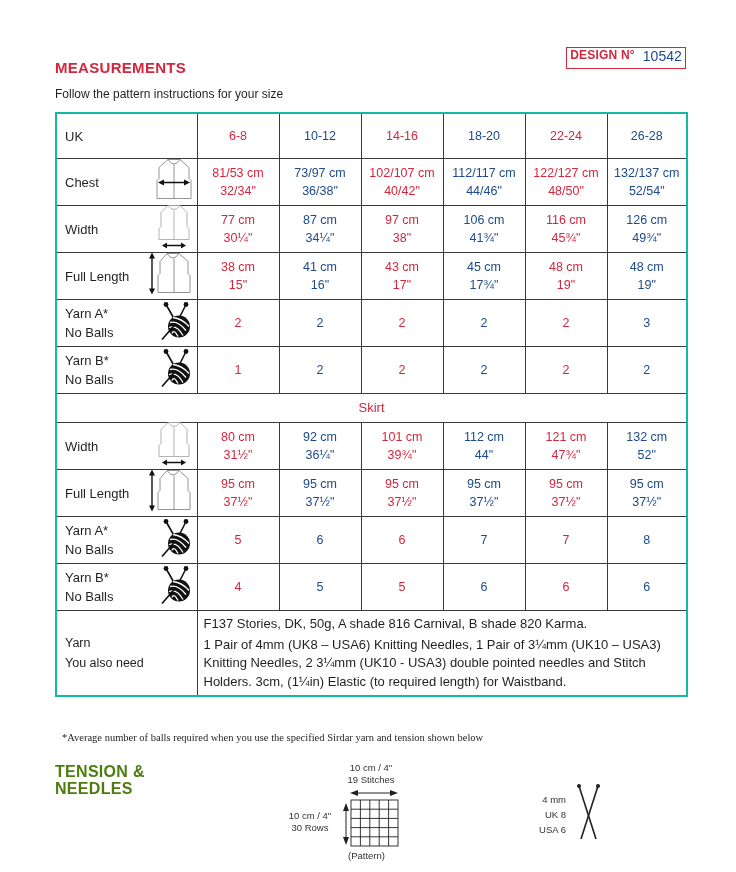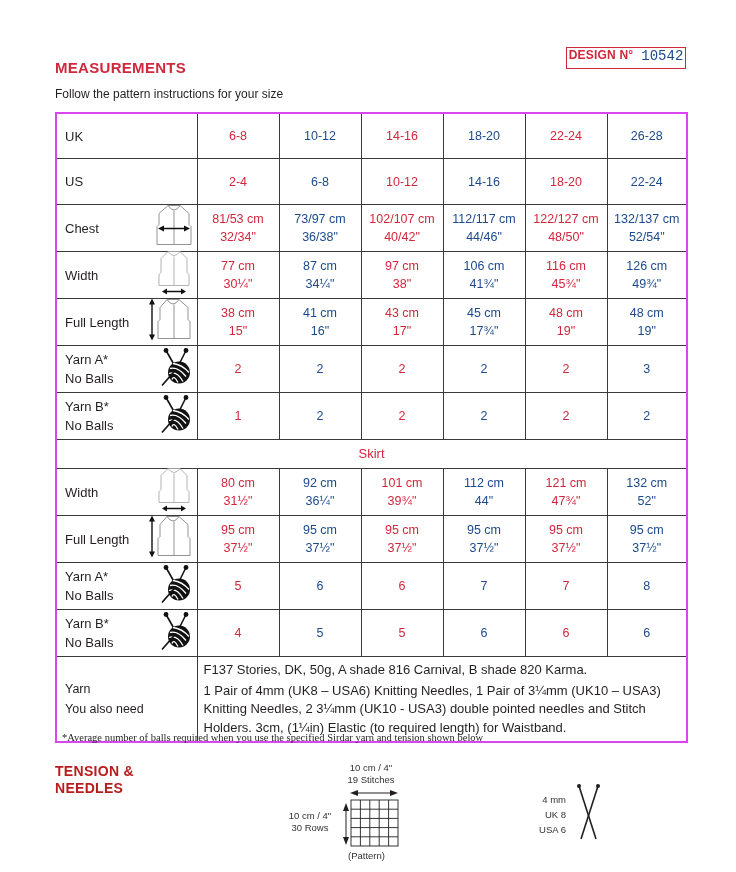--- a/index.html
+++ b/index.html
@@ -4,42 +4,42 @@
 <style>
   html, body { margin: 0; padding: 0; background: #ffffff; }
   body { width: 736px; height: 872px; position: relative; overflow: hidden;
          font-family: "Liberation Sans", "DejaVu Sans", sans-serif; color: #231f20; }
   .red { color: #d2273c; }
   .blue { color: #1c4a8c; }
   .design-box { position: absolute; left: 566px; top: 47px; width: 120px; height: 22px;
     border: 1px solid #d2273c; box-sizing: border-box; display: flex; 
     justify-content: center; font-size: 13px; gap: 8px; }
   .design-box .lbl { color: #d2273c; font-weight: bold; font-size: 12px; letter-spacing: 0.2px; }
-  .design-box .num { color: #1c4a8c; font-size: 14px; font-family: Liberation Mono, monospace; }
+  .design-box .num { color: #1c4a8c; font-size: 14px; }
   .h-measure { position: absolute; left: 55px; top: 59px; font-size: 15px; font-weight: bold; color: #d2273c; letter-spacing: 0.3px; }
   .subtitle { position: absolute; left: 55px; top: 87px; font-size: 12px; }
 
   table.meas { position: absolute; left: 55px; top: 112px; border-collapse: collapse;
-               border: 2px solid #d946ef; table-layout: fixed; }
+               border: 2px solid #14b8a6; table-layout: fixed; }
   table.meas td { border: 1.5px solid #3a3a3a; padding: 0; text-align: center;
                   vertical-align: middle; font-size: 12.5px; line-height: 18px; }
   table.meas td.label { text-align: left; padding-left: 8px; position: relative; font-size: 13px; line-height: 19px; }
   td.label .ico { position: absolute; right: 5px; top: 50%; transform: translateY(-50%); }
   tr.r44 td { height: 44px; }
   tr.r45 td { height: 45px; }
   tr.r46 td { height: 46px; }
   tr.skirt td { height: 28px; font-size: 13px; text-align: center; }
   td.notes-left { text-align: left !important; vertical-align: top !important; padding: 22px 8px !important;
                   font-size: 12.5px !important; line-height: 20px !important; }
   td.notes-right { text-align: left !important; vertical-align: top !important; padding: 4px 8px 4px 6px !important;
                    font-size: 13px !important; line-height: 18.5px !important; }
   .notes-right p { margin: 0; }
   .notes-right p + p { margin-top: 2px; }
   .footnote { position: absolute; left: 62px; top: 732px; font-size: 10.5px; font-family: Liberation Serif, serif; }
-  .h-tension { position: absolute; left: 55px; top: 763px; font-size: 14px; font-weight: bold; color: #b91c1c; line-height: 17px; letter-spacing: 0.3px; }
+  .h-tension { position: absolute; left: 55px; top: 763px; font-size: 16px; font-weight: bold; color: #4d7c0f; line-height: 17px; letter-spacing: 0.3px; }
   .gauge { position: absolute; left: 276px; top: 762px; width: 170px; height: 110px; font-size: 9.5px; color: #333; }
   .gauge .top { position: absolute; left: 62px; top: 0; width: 66px; text-align: center; line-height: 12px; }
   .gauge .side { position: absolute; left: 0; top: 48px; width: 68px; text-align: center; line-height: 12px; }
   .gauge .bottom { position: absolute; left: 72px; top: 88px; line-height: 12px; }
   .gauge svg { position: absolute; left: 0; top: 0; }
   .needles { position: absolute; left: 530px; top: 782px; width: 80px; height: 60px; font-size: 9.5px; color: #333; }
   .needles .lines { position: absolute; left: 6px; top: 10px; text-align: right; width: 30px; line-height: 15px; }
   .needles svg { position: absolute; left: 0; top: 0; }
 </style>
 </head>
@@ -65,29 +65,20 @@
   <tbody id="tbody-main">
       <tr class="r44">
         <td class="label"><span>UK</span></td>
         <td class="red">6-8</td>
         <td class="blue">10-12</td>
         <td class="red">14-16</td>
         <td class="blue">18-20</td>
         <td class="red">22-24</td>
         <td class="blue">26-28</td>
       </tr>
-      <tr class="r45">
-        <td class="label"><span>US</span></td>
-        <td class="red">2-4</td>
-        <td class="blue">6-8</td>
-        <td class="red">10-12</td>
-        <td class="blue">14-16</td>
-        <td class="red">18-20</td>
-        <td class="blue">22-24</td>
-      </tr>
       <tr class="r46">
         <td class="label"><span>Chest</span><span class="ico"><svg width="36" height="42" viewBox="0 0 36 42">
               <g fill="none" stroke="#888" stroke-width="0.9">
                 <path d="M12,1 L24,1 L33,9 L33,20 L35,22 L35,40 L1,40 L1,22 L3,20 L3,9 Z"></path>
                 <path d="M12,1 Q18,10 24,1"></path>
                 <line x1="18" y1="6" x2="18" y2="40"></line>
               </g>
               <g stroke="#111" stroke-width="1.4">
                 <line x1="5" y1="24" x2="31" y2="24"></line>
               </g>

